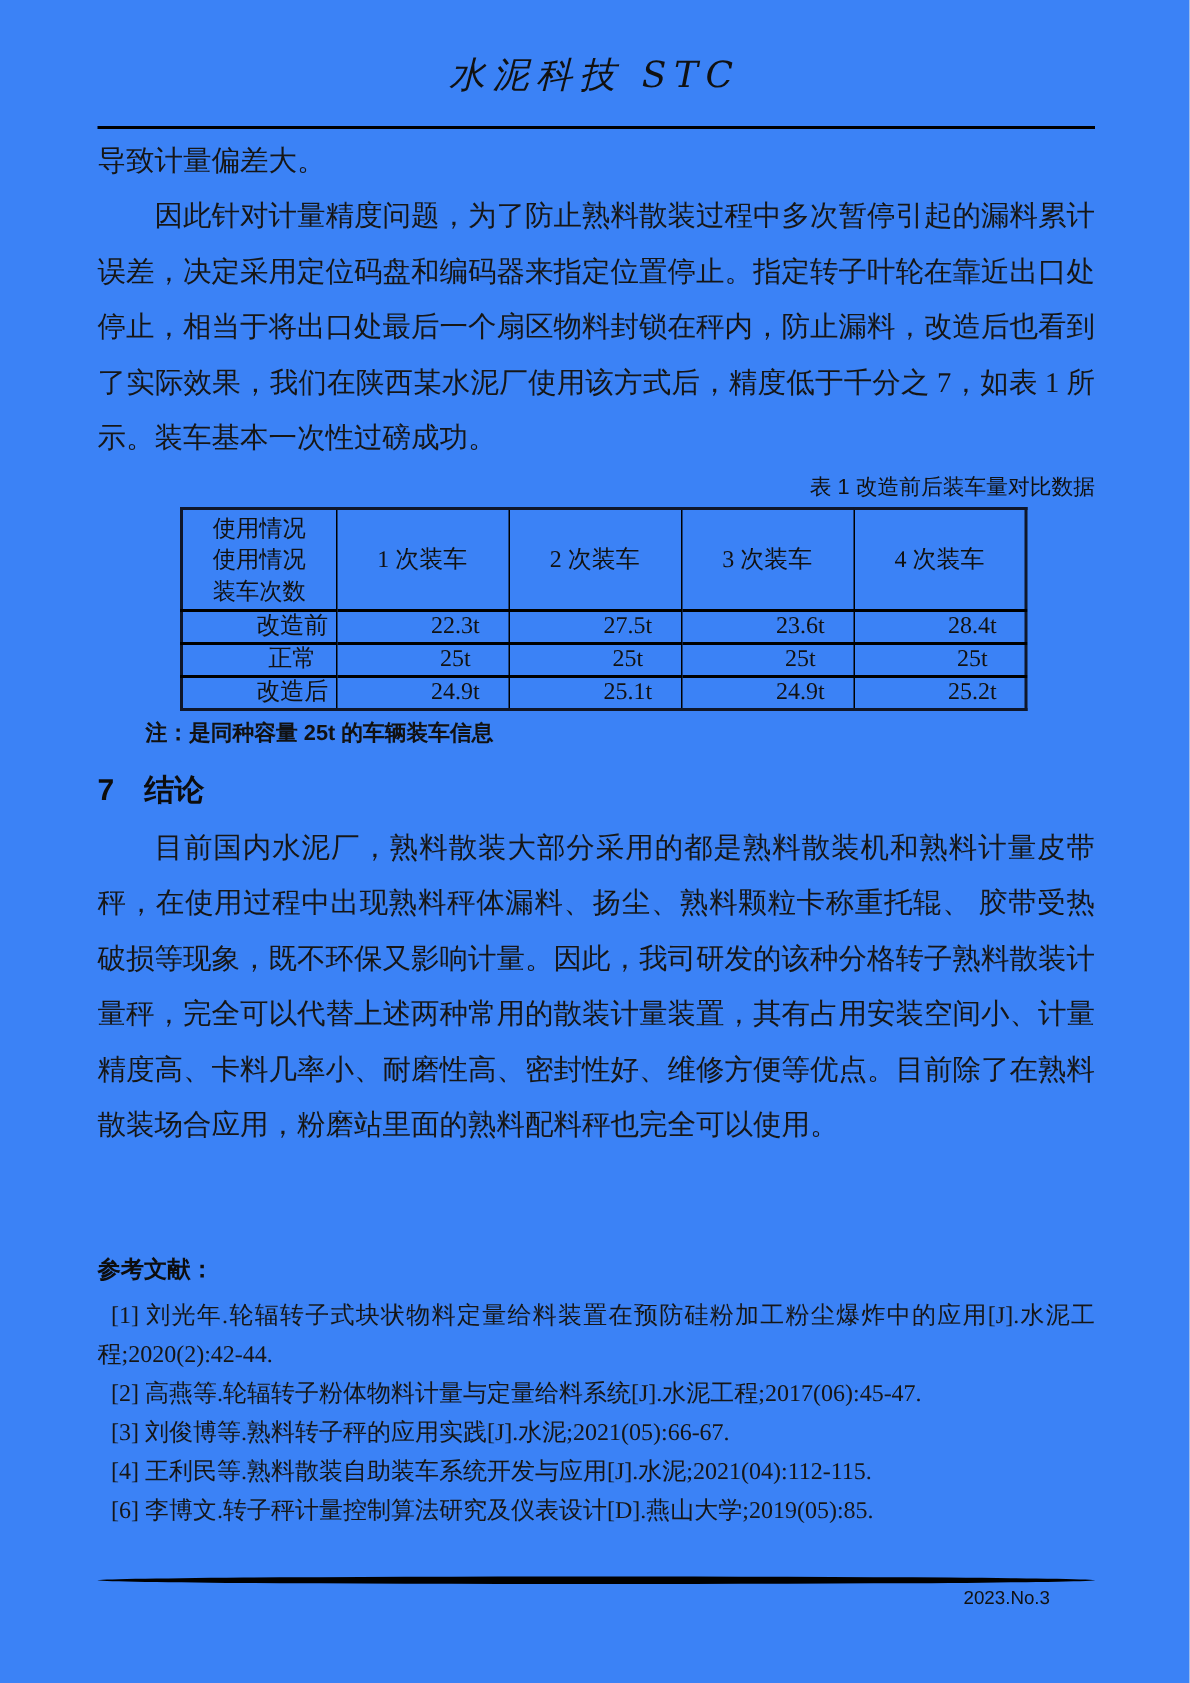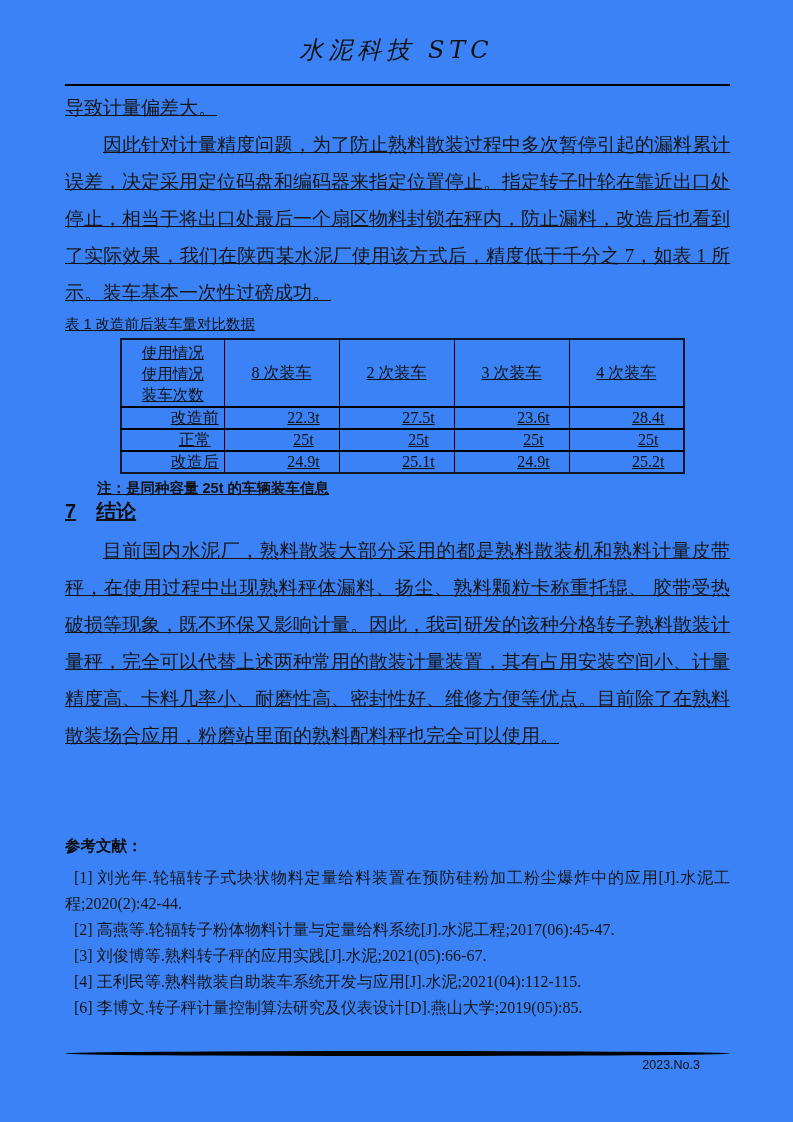--- a/index.html
+++ b/index.html
@@ -29,34 +29,33 @@
     position: absolute;
     top: 84px; left: 65px;
     width: 665px; height: 2px;
     background: #000;
   }
   
   .flow {
     position: absolute;
     top: 89px; left: 65px;
     width: 665px;
-    text-decoration: underline;
   }
   p.body {
     margin: 0;
     font-size: 19px;
     line-height: 37px;
     text-align: justify;
     color: #161616;
   }
   p.indent { text-indent: 2em; }
 
   .table-caption {
     margin-top: 4px;
-    text-align: left;
+    text-align: right;
     font-family: "Liberation Sans", sans-serif;
     font-size: 14.5px;
     color: #111;
   }
   table.data {
     border-collapse: collapse;
     table-layout: fixed;
     width: 563px;
     margin: 4px 0 0 55px;
     border: 2px solid #0f172a;
@@ -82,21 +81,21 @@
     padding-left: 44px;
   }
   .table-note {
     margin: 5px 0 0 32px;
     font-family: "Liberation Sans", sans-serif;
     font-weight: 600;
     font-size: 14.5px;
     color: #111;
   }
   .section-heading {
-    margin: 0 0 0 0;
+    margin: 15px 0 0 0;
     font-family: "Liberation Sans", sans-serif;
     font-weight: bold;
     font-size: 20px;
     color: #0d0d0d;
   }
   .section-heading .sec-num { margin-right: 20px; }
   p.conclusion { margin-top: 7px; }
 
   
   .references {
@@ -164,21 +163,21 @@
           <col style="width:115px">
           <col style="width:115px">
           <col style="width:115px">
           <col style="width:115px">
       </colgroup>
       <thead>
         <tr>
           <th class="stub">使用情况
 使用情况
 装车次数</th>
-          <th>8 次装车</th>
+          <th>1 次装车</th>
           <th>2 次装车</th>
           <th>3 次装车</th>
           <th>4 次装车</th>
         </tr>
       </thead>
       <tbody>
         <tr>
           <th>改造前</th>
           <td>22.3t</td>
           <td>27.5t</td>

